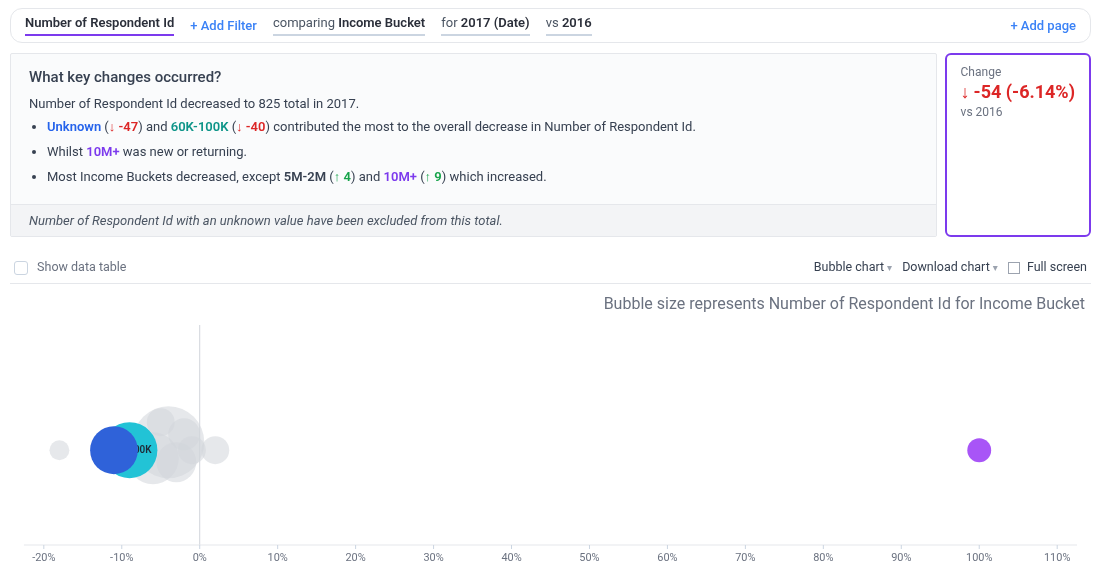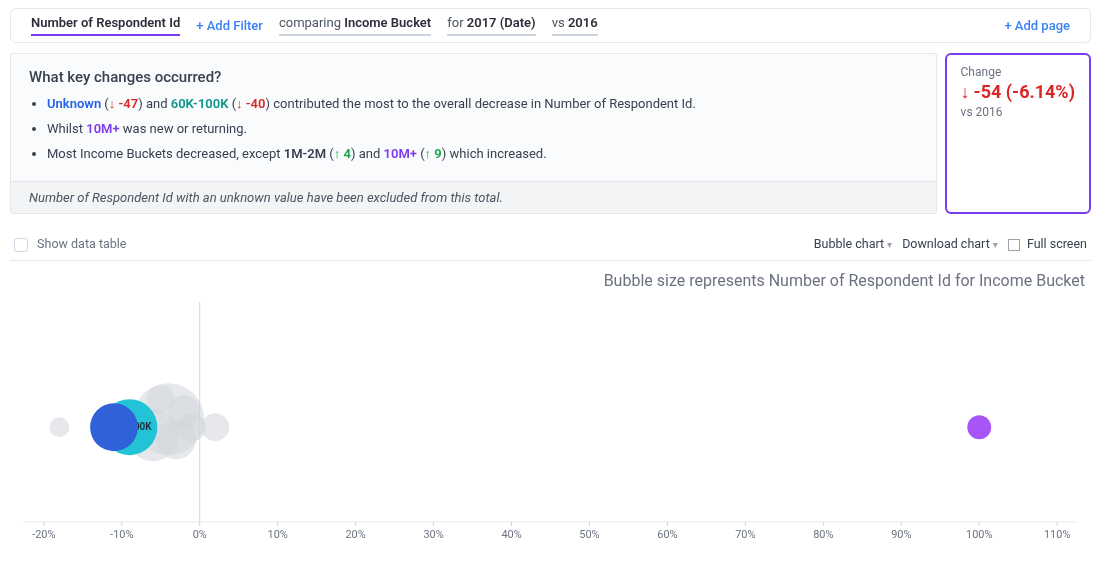--- a/index.html
+++ b/index.html
@@ -11,21 +11,21 @@
     --blue:#2563eb;
     --teal:#0d9488;
     --red:#dc2626;
     --green:#16a34a;
     --link:#3b82f6;
   }
   *{box-sizing:border-box;font-family:-apple-system,BlinkMacSystemFont,"Segoe UI",Roboto,Arial,sans-serif}
   body{margin:0;padding:8px 10px;color:var(--ink);font-size:13px;background:#fff}
 
   
-  .filters{display:flex;align-items:center;gap:16px;border:1px solid var(--line);border-radius:6px;padding:6px 20px;margin-bottom:10px;background:#fff}
+  .filters{display:flex;align-items:center;gap:16px;border:1px solid var(--line);border-radius:12px;padding:6px 14px;margin-bottom:10px;background:#fff}
   .fspacer{flex:1}
   .chip{display:inline-block;padding-bottom:4px;color:#4b5563}
   .chip b{color:var(--ink);font-weight:600}
   .underline-purple{border-bottom:2px solid var(--purple);color:var(--ink);font-weight:600}
   .underline-gray{border-bottom:2px solid #cbd5e1}
   .addlink{color:var(--link);font-weight:500}
 
   
   .row{display:flex;gap:8px;align-items:stretch}
 
@@ -95,37 +95,38 @@
     <b>2016</b>
   </span>
   <span class="fspacer"></span>
   <span class="addlink">+ Add page</span>
 </div>
 
 <div class="row">
   <div class="summary">
     <div class="summary-inner">
       <h3>What key changes occurred?</h3>
+      <p class="lead">Number of Respondent Id decreased to 825 total in 2017.</p>
       <ul class="bullets">
         <li>
           <span class="txt-blue">Unknown</span>
           (<span class="delta-down">↓ -47</span>)
           <span> and </span>
           <span class="txt-teal">60K-100K</span>
           (<span class="delta-down">↓ -40</span>)
           <span> contributed the most to the overall decrease in Number of Respondent Id.</span>
         </li>
         <li>
           <span>Whilst </span>
           <span class="txt-purple">10M+</span>
           <span> was new or returning.</span>
         </li>
         <li>
           <span>Most Income Buckets decreased, except </span>
-          <b>1M-2M</b>
+          <b>5M-2M</b>
           (<span class="delta-up">↑ 4</span>)
           <span> and </span>
           <span class="txt-purple">10M+</span>
           (<span class="delta-up">↑ 9</span>)
           <span> which increased.</span>
         </li>
       </ul>
     </div>
     <div class="summary-foot">Number of Respondent Id with an unknown value have been excluded from this total.</div>
   </div>

